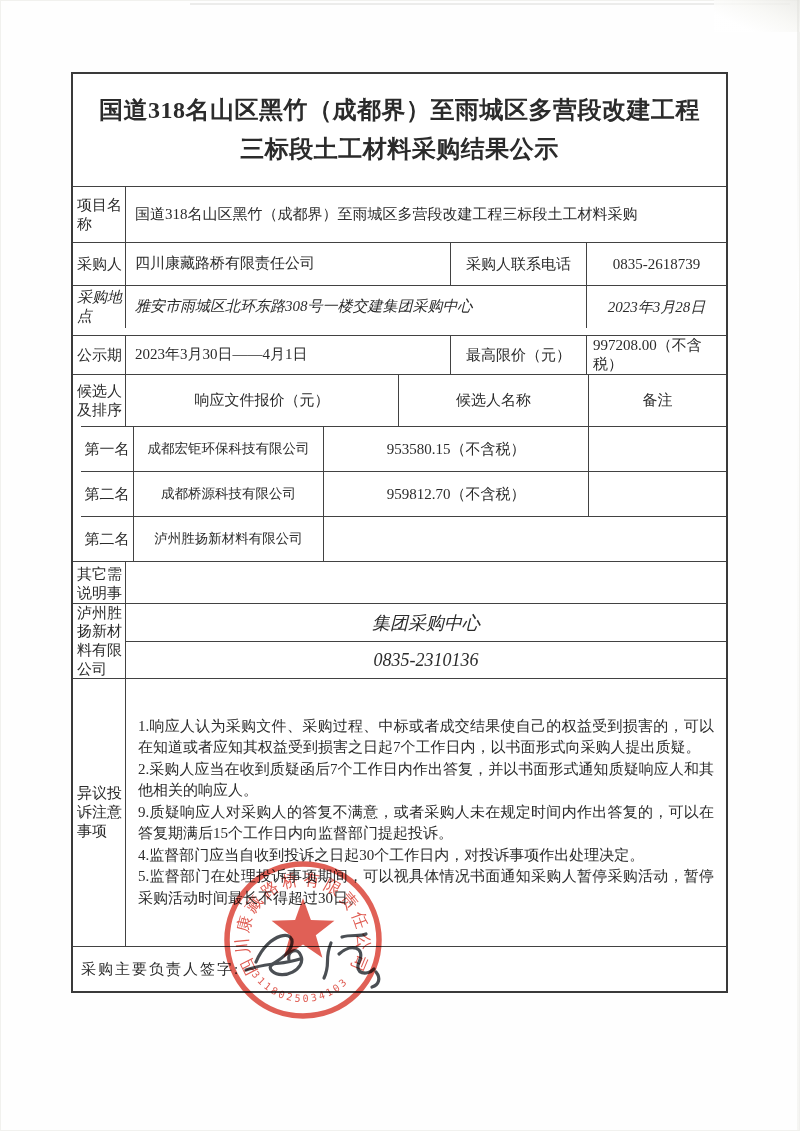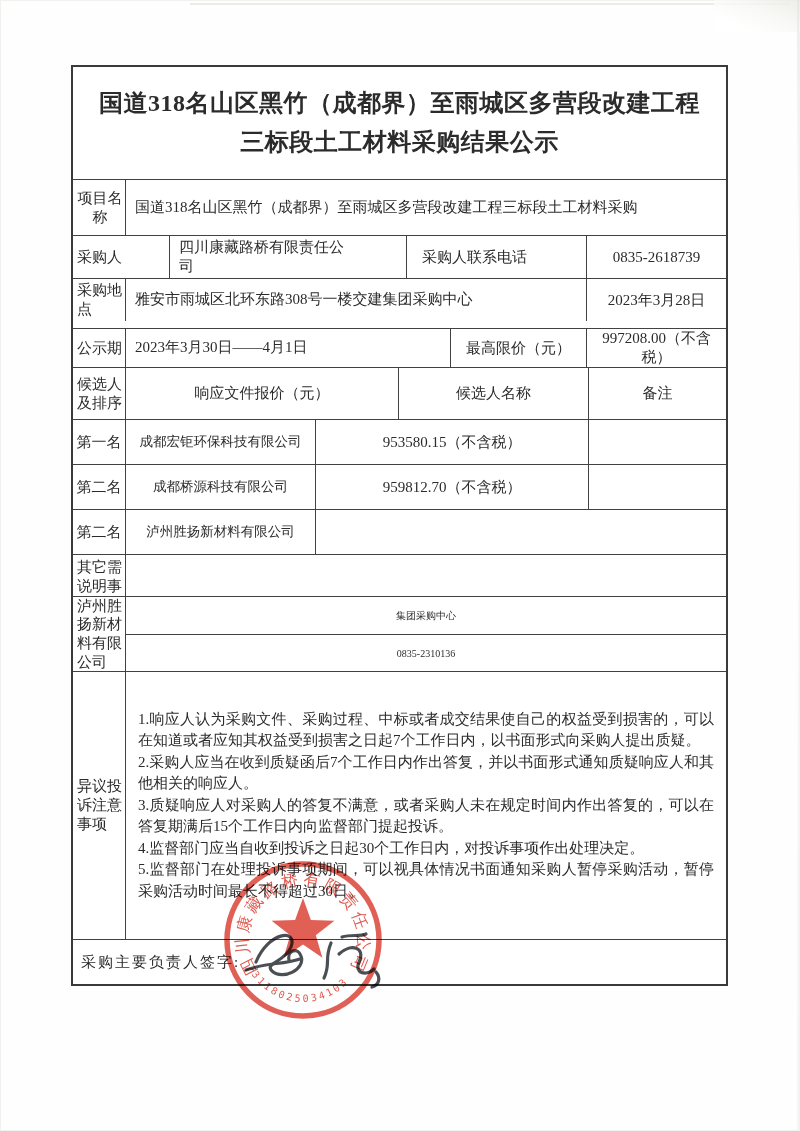--- a/index.html
+++ b/index.html
@@ -6,55 +6,55 @@
   html,body { background:#ffffff; }
   body { font-family:"Liberation Serif","DejaVu Serif",serif; color:#2b2b2b; }
   .page { position:relative; width:800px; height:1131px; background:#fefefe; overflow:hidden;
           box-shadow: inset 0 0 0 1px #f1f1ee; }
   .edge-top { position:absolute; top:3px; left:190px; right:10px; height:2px; background:#d8d8d4; opacity:.45; }
   .fold { position:absolute; top:0; right:0; width:86px; height:32px;
           background:linear-gradient(205deg,#e9e9e5 0%,#f7f7f4 40%,#ffffff 75%); opacity:.8; }
   .edge-right { position:absolute; top:0; right:1px; bottom:0; width:2px;
           background:linear-gradient(#e2e2de,#ffffff 25%,#f0f0ec 92%); opacity:.6; }
 
-  .doc-table { position:absolute; left:71px; top:65px; width:657px; border:2px solid #3a3a3a; background:#fff; }
+  .doc-table { position:absolute; left:71px; top:72px; width:657px; border:2px solid #3a3a3a; background:#fff; }
   .row { display:flex; border-top:1.5px solid #424242; align-items:stretch; }
   .row:first-child { border-top:none; }
   .cell { display:flex; align-items:center; border-left:1.5px solid #424242; padding:2px 6px; }
   .cell:first-child { border-left:none; }
 
   .title-row { height:112px; }
   .title { width:100%; text-align:center; font-weight:bold; font-size:24px; line-height:1.62;
            letter-spacing:0.5px; padding:0 14px; display:flex; align-items:center; justify-content:center; }
 
   .lbl { width:52px; flex:0 0 52px; font-size:15px; line-height:1.25; padding:2px 2px 2px 4px;
          align-items:center; display:flex; }
-  .row-project   { height:56px;text-align:center; }
-  .row-purchaser { height:43px;gap:44px; }
-  .row-location  { height:43px; }
+  .row-project   { height:56px; }
+  .row-purchaser { height:43px; }
+  .row-location  { height:43px;font-style:italic; }
   .row-publicity { height:39px;margin-top:7px; }
   .val { flex:1 1 auto; font-size:15px; line-height:1.3; padding-left:9px; }
   .fld { flex:0 0 136px; width:136px; justify-content:center; text-align:center; font-size:15px; line-height:1.25; }
-  .lst { flex:0 0 140px; width:140px; justify-content:center; text-align:center; font-size:15px; }
+  .lst { flex:0 0 140px; width:140px; justify-content:center; text-align:left; font-size:15px; }
 
   .row-cand-header { height:52px; }
   .cand-name-col { flex:0 0 190px; width:190px; justify-content:center; text-align:center; font-size:15px; }
   .cand-bid-col  { flex:1 1 auto; justify-content:center; text-align:center; font-size:15px; }
   .cand-rem-col  { flex:0 0 138px; width:138px; justify-content:center; text-align:center; font-size:15px; }
-  .row-cand { height:45px; }
+  .row-cand { height:45px;margin-left:8px; }
   .row-cand .cand-name-col { font-size:13.5px; }
   .rank { justify-content:center; text-align:center; padding:2px 1px; }
 
   .row-other { height:42px; }
   .row-other .lbl { overflow:hidden; align-items:flex-start; padding-top:3px; }
 
   .row-supervision { height:75px; padding:0; }
   .sup-wrap { flex:1 1 auto; display:flex; flex-direction:column; border-left:1.5px solid #424242; }
   .sup-sub { flex:1 1 50%; display:flex; align-items:center; justify-content:center;
-             text-align:center; font-size:10px; }
+             text-align:center; font-size:18px;font-style:italic; }
   .sup-sub + .sup-sub { border-top:1.5px solid #424242; }
 
   .row-objection { height:268px; }
   .row-objection .lbl { align-items:center; }
   .obj-body { flex:1 1 auto; border-left:1.5px solid #424242; display:flex; flex-direction:column;
               justify-content:center; padding:6px 12px; }
   .obj-item { font-size:15px; line-height:21.5px; text-align:justify; }
 
   .row-signature { height:45px; border-top:1.5px solid #424242; display:flex; align-items:center; }
   .sig-label { font-size:15px; letter-spacing:2px; padding-left:8px; }
@@ -141,21 +141,21 @@
         <div class="sup-sub">集团采购中心</div>
         <div class="sup-sub">0835-2310136</div>
       </div>
     </div>
 
     <div class="row row-objection">
       <div class="cell lbl">异议投诉注意事项</div>
       <div class="obj-body">
         <div class="obj-item">1.响应人认为采购文件、采购过程、中标或者成交结果使自己的权益受到损害的，可以在知道或者应知其权益受到损害之日起7个工作日内，以书面形式向采购人提出质疑。</div>
         <div class="obj-item">2.采购人应当在收到质疑函后7个工作日内作出答复，并以书面形式通知质疑响应人和其他相关的响应人。</div>
-        <div class="obj-item">3.质疑响应人对采购人的答复不满意，或者采购人未在规定时间内作出答复的，可以在答复期满后15个工作日内向监督部门提起投诉。</div>
+        <div class="obj-item">9.质疑响应人对采购人的答复不满意，或者采购人未在规定时间内作出答复的，可以在答复期满后15个工作日内向监督部门提起投诉。</div>
         <div class="obj-item">4.监督部门应当自收到投诉之日起30个工作日内，对投诉事项作出处理决定。</div>
         <div class="obj-item">5.监督部门在处理投诉事项期间，可以视具体情况书面通知采购人暂停采购活动，暂停采购活动时间最长不得超过30日。</div>
       </div>
     </div>
 
     <div class="row-signature">
       <div class="sig-label">采购主要负责人签字:</div>
     </div>
 
   </div>

